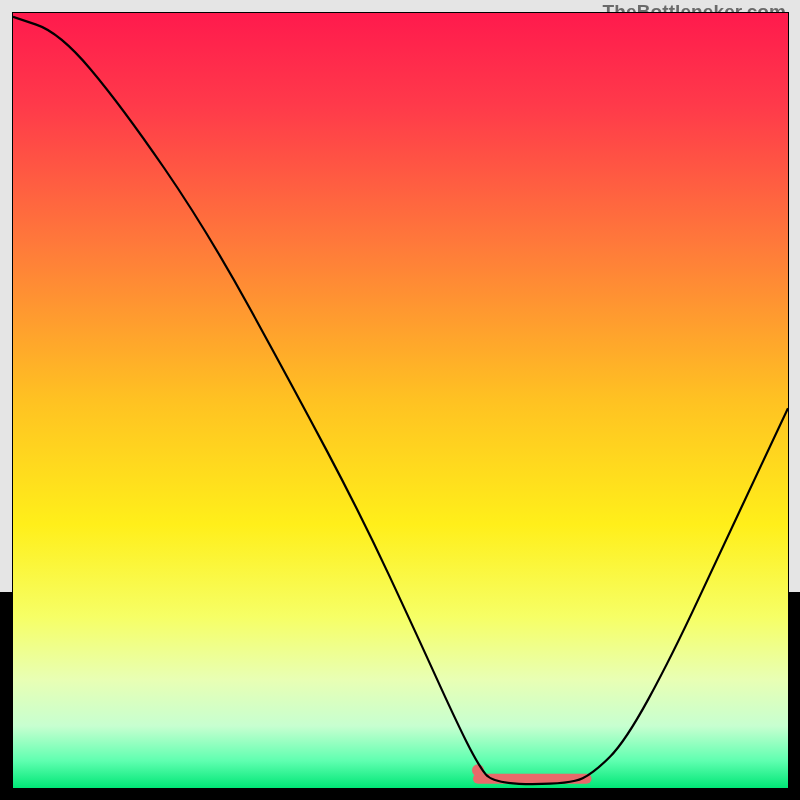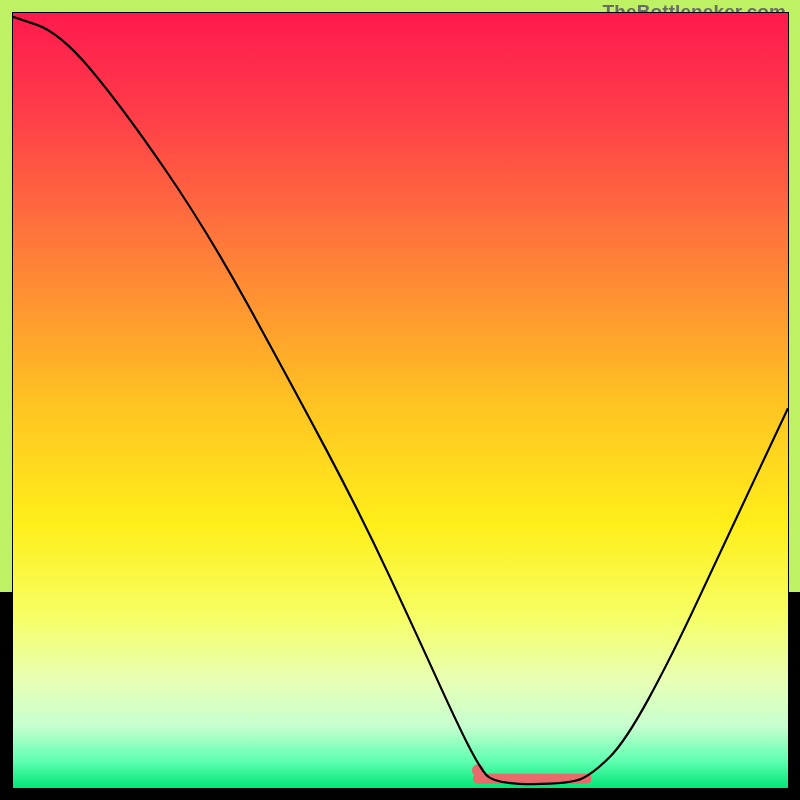--- a/index.html
+++ b/index.html
@@ -1,21 +1,21 @@
 <!DOCTYPE html>
 <html><head>
 <meta charset="utf-8">
 <style>
   * { margin: 0; padding: 0; box-sizing: border-box; }
   html, body { width: 800px; height: 800px; overflow: hidden; background: #000; }
   .chart-container {
     position: relative;
     width: 800px;
     height: 592px;
-    background: #bef264;
+    background: #e5e5e5;
   }
   .plot-area {
     position: absolute;
     left: 12px;
     top: 12px;
     width: 777px;
     height: 777px;
     border: 1.5px solid #000;
     overflow: hidden;
   }

